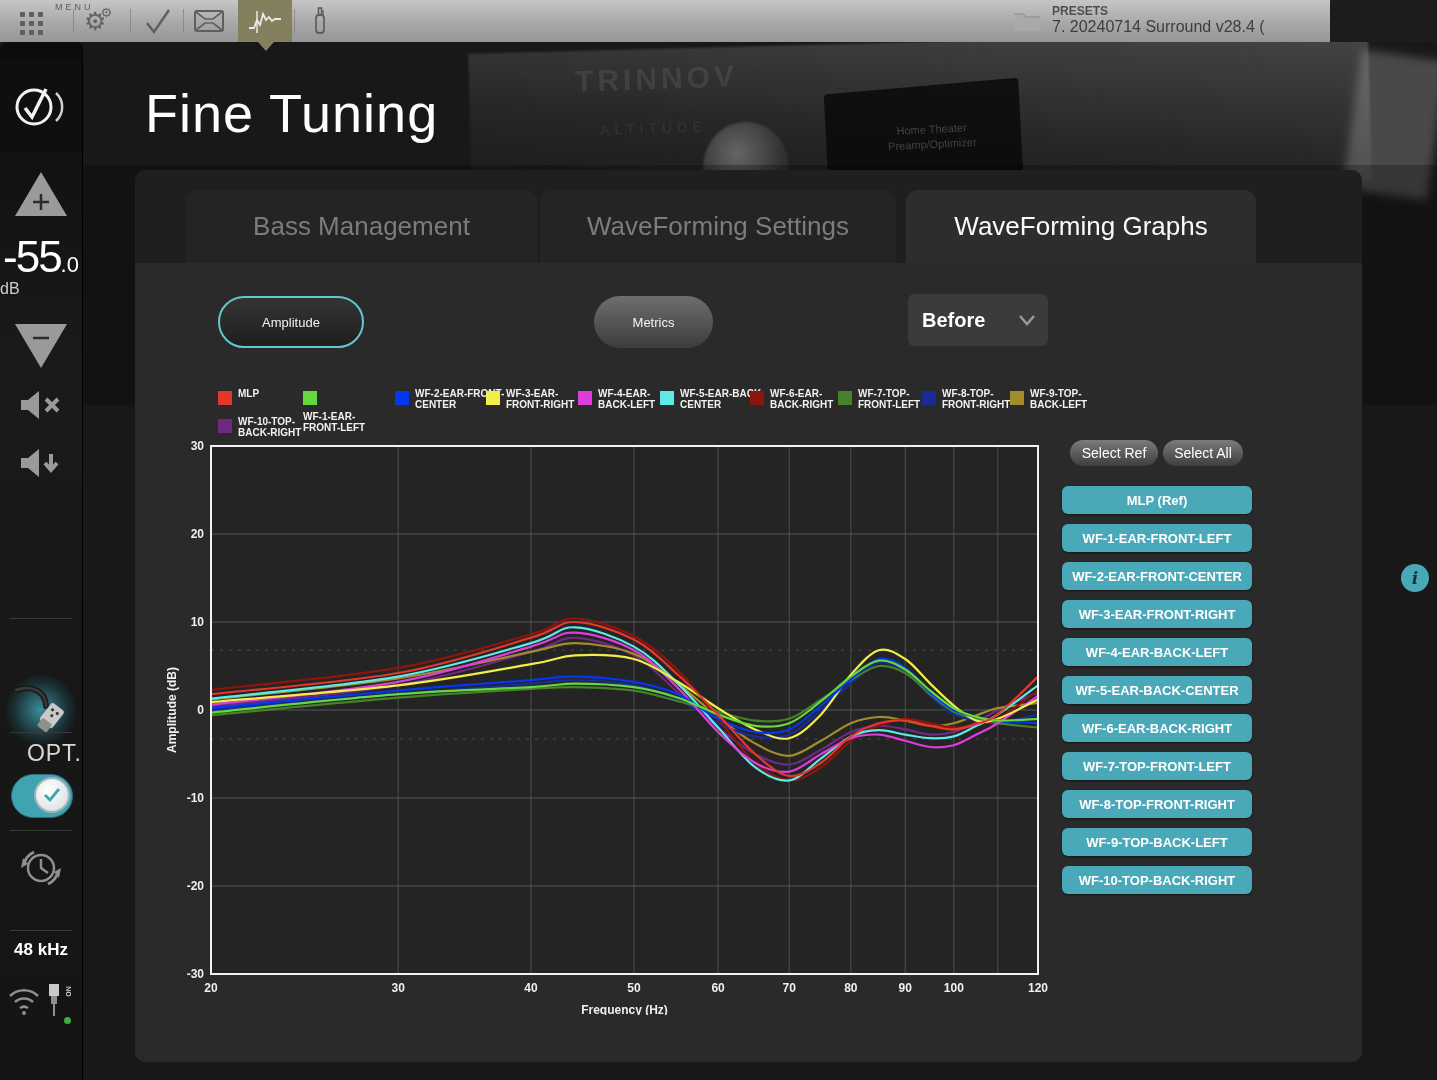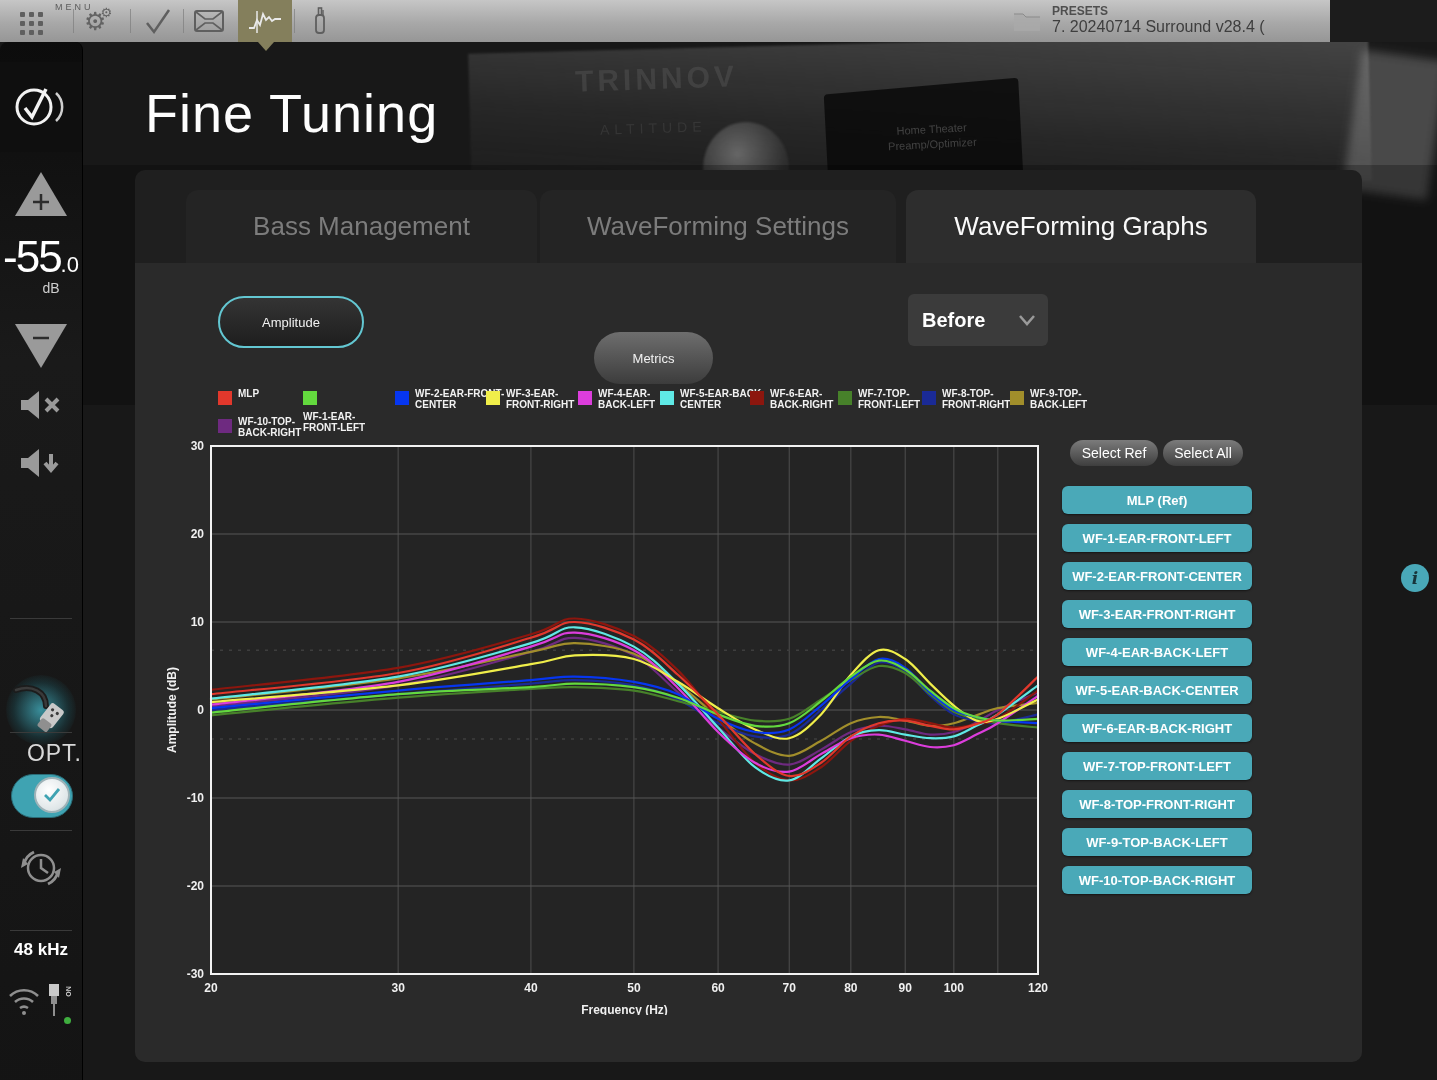--- a/index.html
+++ b/index.html
@@ -46,21 +46,21 @@
      transform:rotate(8deg);filter:blur(5px);}
 
   
   #sidebar{left:0;top:42px;width:82px;height:1060px;
      background:linear-gradient(180deg,#0c0c0c,#1a1a1a 30%,#141414);border-right:1px solid #000;border-radius:8px;}
   #logo-box{left:0;top:20px;width:82px;height:90px;background:#0f0f0f;display:flex;align-items:center;justify-content:center;}
   .side-div{left:10px;width:62px;height:1px;background:#3a3a3a;}
   #volume-value{left:0;top:190px;width:82px;text-align:center;color:#fff;font-weight:200;}
   #volume-main{font-size:44px;letter-spacing:-2px;}
   #volume-dec{font-size:22px;}
-  #volume-unit{left:10px;top:238px;width:82px;text-align:center;font-size:14px;color:#cfcfcf;}
+  #volume-unit{left:0;top:238px;width:82px;text-align:left;font-size:16px;color:#cfcfcf;}
   .tri-btn{left:13px;width:56px;height:48px;}
   #opt-label{left:0;top:698px;width:82px;text-align:right;font-size:23px;color:#d8d8d8;letter-spacing:1px;}
   #opt-toggle{left:11px;top:732px;width:60px;height:42px;border-radius:22px;
      background:#3fa3b2;border:1px solid #2a6d78;}
   #opt-knob{position:absolute;right:2px;top:2px;width:36px;height:36px;border-radius:50%;
      background:radial-gradient(circle at 40% 35%,#ffffff,#dfe6e8 70%,#b8c4c8);
      display:flex;align-items:center;justify-content:center;border:2px solid #9fb3b8;box-sizing:border-box;}
   #samplerate{left:0;top:898px;width:82px;text-align:center;font-size:17px;font-weight:bold;color:#fff;}
   #net-on{left:63px;top:946px;font-size:7px;font-weight:bold;color:#cfcfcf;transform:rotate(-90deg);}
   #net-dot{left:64px;top:975px;width:7px;height:7px;border-radius:50%;background:#3fae3f;}
@@ -78,21 +78,21 @@
   #tab-bass{left:186px;width:351px;}
   #tab-wfs{left:540px;width:356px;}
   #tab-wfg{left:906px;width:350px;}
 
   .pill{display:flex;align-items:center;justify-content:center;font-size:13px;color:#f2f2f2;}
   #subtab-amplitude{left:218px;top:296px;width:146px;height:52px;border-radius:26px;
      background:linear-gradient(180deg,#343434,#1e1e1e);border:2px solid #63c7d2;box-sizing:border-box;}
   #subtab-timefreq{left:374px;top:296px;width:209px;height:52px;border-radius:26px;
      background:linear-gradient(180deg,#6e6e6e,#3c3c3c);}
   #subtab-metrics{left:594px;top:296px;width:119px;height:52px;border-radius:26px;
-     background:linear-gradient(180deg,#6e6e6e,#3c3c3c);margin-top:36px;}
+     background:linear-gradient(180deg,#6e6e6e,#3c3c3c);}
   #state-dropdown{left:908px;top:294px;width:140px;height:52px;border-radius:6px;background:#3b3b3b;
      display:flex;align-items:center;justify-content:space-between;padding:0 12px 0 14px;box-sizing:border-box;}
   #state-dropdown .val{font-size:20px;font-weight:bold;color:#fff;}
 
   
   .lg-item{position:absolute;display:flex;gap:6px;align-items:flex-start;}
   .lg-swatch{width:14px;height:14px;margin-top:3px;flex:0 0 14px;}
   .lg-label{font-size:10px;font-weight:bold;line-height:11px;color:#f2f2f2;white-space:nowrap;}
 
   

